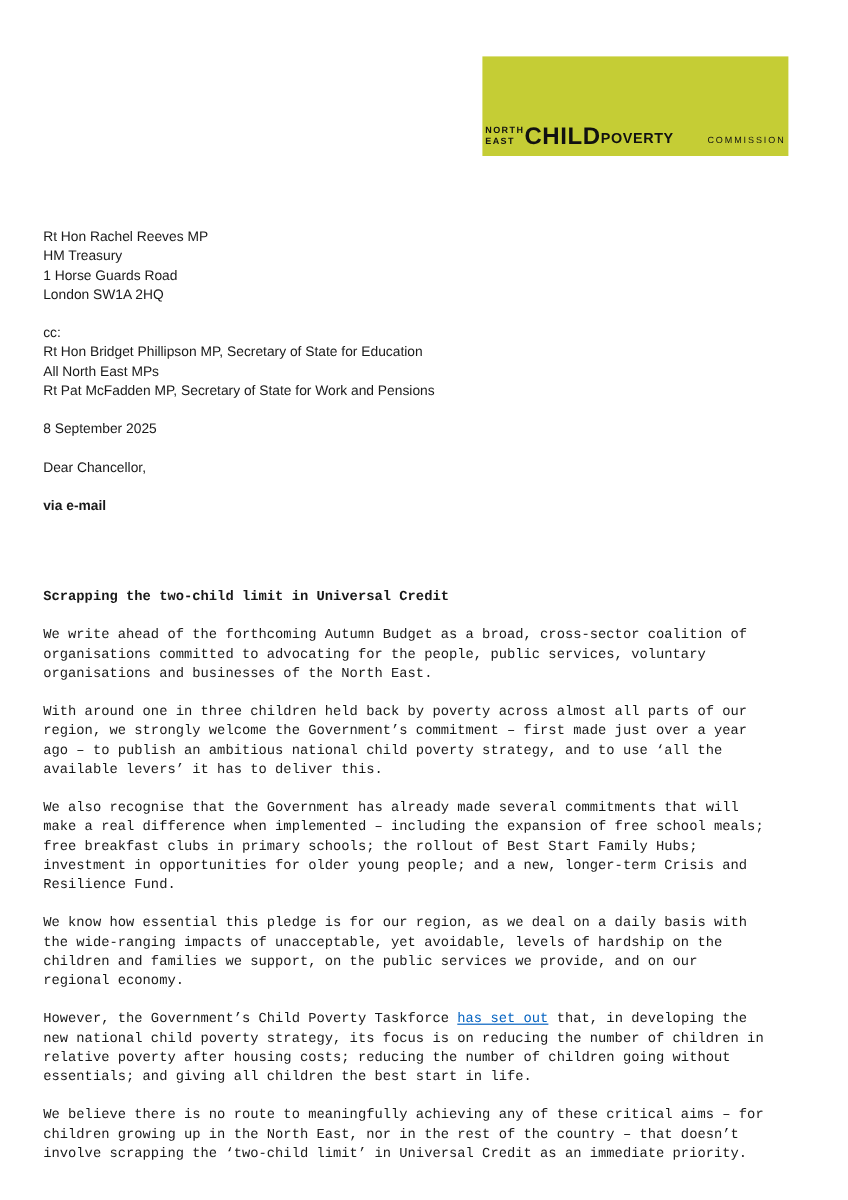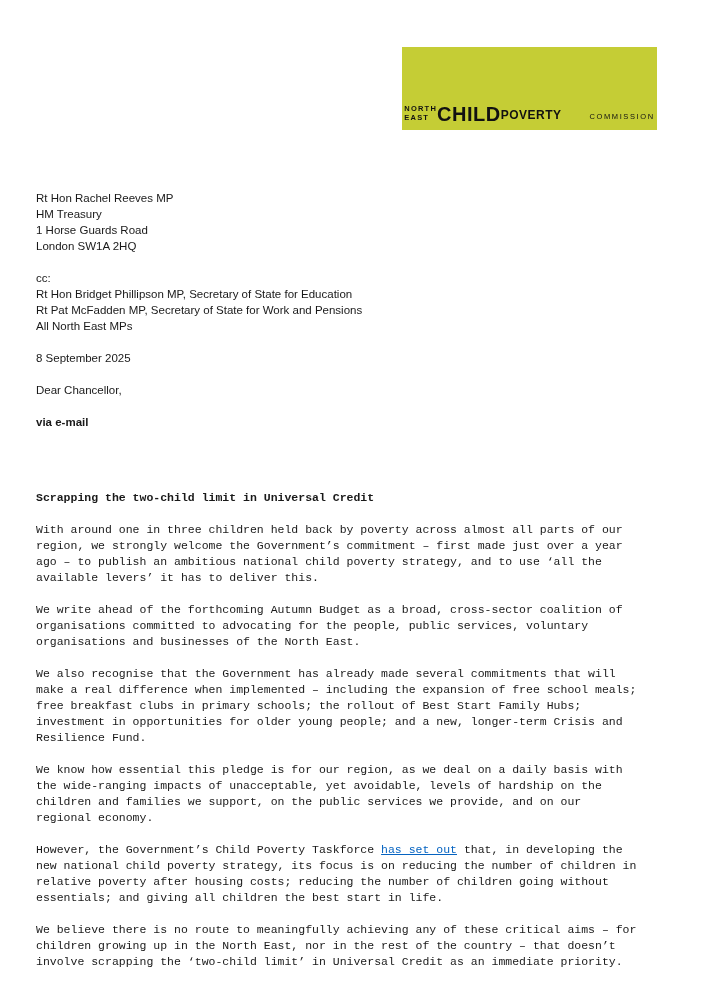--- a/index.html
+++ b/index.html
@@ -117,35 +117,35 @@
     <div class="block">
       <div class="line">Rt Hon Rachel Reeves MP</div>
       <div class="line">HM Treasury</div>
       <div class="line">1 Horse Guards Road</div>
       <div class="line">London SW1A 2HQ</div>
     </div>
 
     <div class="block">
       <div class="line">cc:</div>
       <div class="line">Rt Hon Bridget Phillipson MP, Secretary of State for Education</div>
+      <div class="line">All North East MPs</div>
       <div class="line">Rt Pat McFadden MP, Secretary of State for Work and Pensions</div>
-      <div class="line">All North East MPs</div>
     </div>
 
     <div class="block">8 September 2025</div>
 
     <div class="block">Dear Chancellor,</div>
 
     <div class="block bold via">via e-mail</div>
 
     <div class="block bold para">Scrapping the two-child limit in Universal Credit</div>
 
+    <p class="para">We write ahead of the forthcoming Autumn Budget as a broad, cross-sector coalition of organisations committed to advocating for the people, public services, voluntary organisations and businesses of the North East.</p>
+
     <p class="para">With around one in three children held back by poverty across almost all parts of our region, we strongly welcome the Government’s commitment – first made just over a year ago – to publish an ambitious national child poverty strategy, and to use ‘all the available levers’ it has to deliver this.</p>
-
-    <p class="para">We write ahead of the forthcoming Autumn Budget as a broad, cross-sector coalition of organisations committed to advocating for the people, public services, voluntary organisations and businesses of the North East.</p>
 
     <p class="para">We also recognise that the Government has already made several commitments that will make a real difference when implemented – including the expansion of free school meals; free breakfast clubs in primary schools; the rollout of Best Start Family Hubs; investment in opportunities for older young people; and a new, longer-term Crisis and Resilience Fund.</p>
 
     <p class="para">We know how essential this pledge is for our region, as we deal on a daily basis with the wide-ranging impacts of unacceptable, yet avoidable, levels of hardship on the children and families we support, on the public services we provide, and on our regional economy.</p>
 
     <p class="para"><span>However, the Government’s Child Poverty Taskforce </span><a class="doc-link" style="color: rgb(5, 99, 193);">has set out</a><span> that, in developing the new national child poverty strategy, its focus is on reducing the number of children in relative poverty after housing costs; reducing the number of children going without essentials; and giving all children the best start in life.</span></p>
 
     <p class="para">We believe there is no route to meaningfully achieving any of these critical aims – for children growing up in the North East, nor in the rest of the country – that doesn’t involve scrapping the ‘two-child limit’ in Universal Credit as an immediate priority.</p>
 
   </div>

